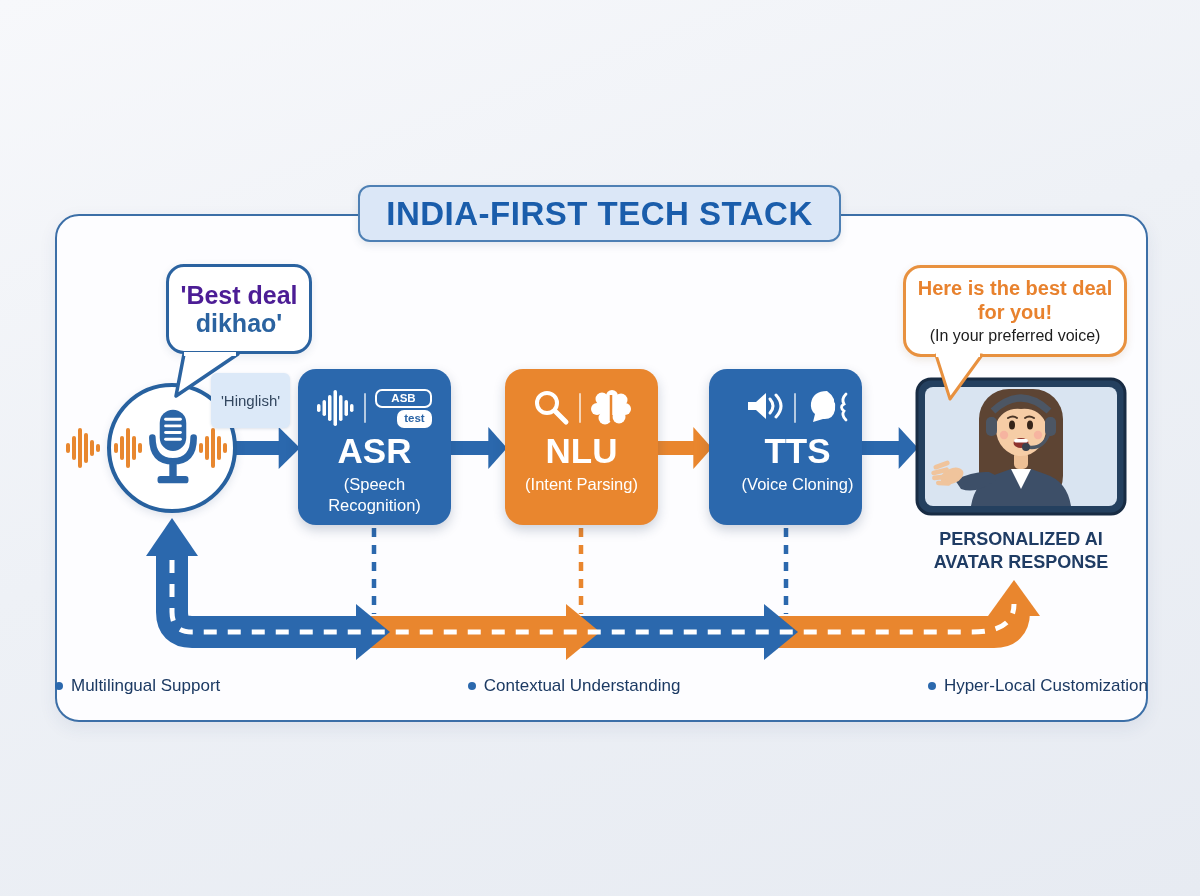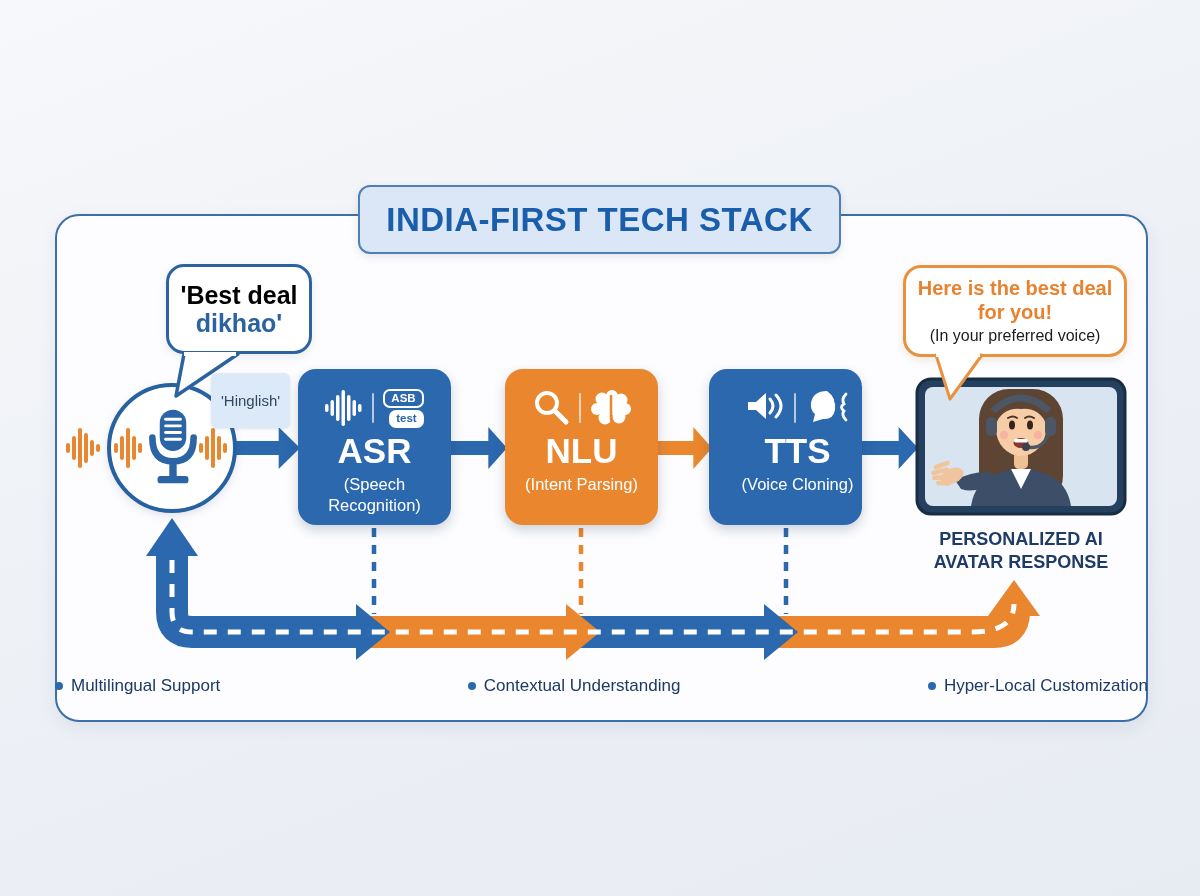--- a/index.html
+++ b/index.html
@@ -13,38 +13,38 @@
 
   
   .panel {
     position:absolute; left:55px; top:214px; width:1093px; height:508px;
     background:#fdfdff; border:2px solid #3c6fa7; border-radius:24px;
     box-shadow:0 6px 18px rgba(40,70,110,.08); z-index:1;
   }
 
   
   .title-box {
-    position:absolute; left:358px; top:185px; width:483px; height:69px;
+    position:absolute; left:358px; top:185px; width:483px; height:57px;
     background:#dbe7f7; border:2px solid #4e80b4; border-radius:12px;
     display:flex; align-items:center; justify-content:center;
     z-index:5; box-shadow:0 3px 8px rgba(40,70,110,.12);
   }
   .title-box span { font-size:33px; font-weight:700; color:#1a5dab; letter-spacing:.5px; }
 
   
   .flow-layer { position:absolute; inset:0; width:1200px; height:896px; z-index:2; pointer-events:none; }
 
   
   .bubble-left {
     position:absolute; left:166px; top:264px; width:146px; height:90px;
     background:#fff; border:3.5px solid #2b63a0; border-radius:18px;
     display:flex; flex-direction:column; align-items:center; justify-content:center;
     z-index:6; box-shadow:0 3px 8px rgba(40,70,110,.10);
   }
-  .bubble-left .l1 { font-size:25px; font-weight:700; color:#000000; line-height:1.12; }
+  .bubble-left .l1 { font-size:25px; font-weight:700; color:#4c1d95; line-height:1.12; }
   .bubble-left .l2 { font-size:25px; font-weight:700; color:#2b63a0; line-height:1.12; }
   .tail-left { position:absolute; left:172px; top:352px; z-index:6; }
   .lang-tag {
     position:absolute; left:211px; top:353px; z-index:7;
     background:#dce9f8; border-radius:6px; padding:19px 10px;
     font-size:15px; color:#33475f; box-shadow:0 1px 3px rgba(40,70,110,.15);margin-top:20px;
   }
 
   
   .mic-circle {
@@ -70,21 +70,21 @@
   }
   .node-blue { background:#2b68ad; }
   .node-orange { background:#e9862e; }
   .n-asr { left:298px; } .n-nlu { left:505px; } .n-tts { left:709px;padding-left:24px; }
   .icon-row { display:flex; align-items:center; gap:9px; margin-top:17px; height:44px; }
   .divider { width:2px; height:30px; background:rgba(255,255,255,.65); border-radius:1px; }
   .node-label { font-size:35px; font-weight:700; margin-top:3px; line-height:1; }
   .node-sub { font-size:16.5px; font-weight:500; line-height:1.25; margin-top:6px; max-width:114px; }
   .chips { display:flex; flex-direction:column; align-items:flex-start; }
   .chip { font-size:11.5px; font-weight:700; border-radius:7px; line-height:1; }
-  .chip-outline { border:2px solid #fff; color:#fff; padding:2px 6px; }
+  .chip-outline { border:2px solid #fff; color:#fff; padding:2px 14px; }
   .chip-solid { background:#fff; color:#2b65a6; padding:3px 7px; align-self:flex-end; margin-top:2px; }
 
   
   .avatar-frame { position:absolute; left:915px; top:377px; z-index:4; }
   .caption {
     position:absolute; left:905px; top:528px; width:232px; z-index:4;
     text-align:center; font-size:18px; font-weight:700; color:#1f3c64; line-height:1.3;
   }
 
   

